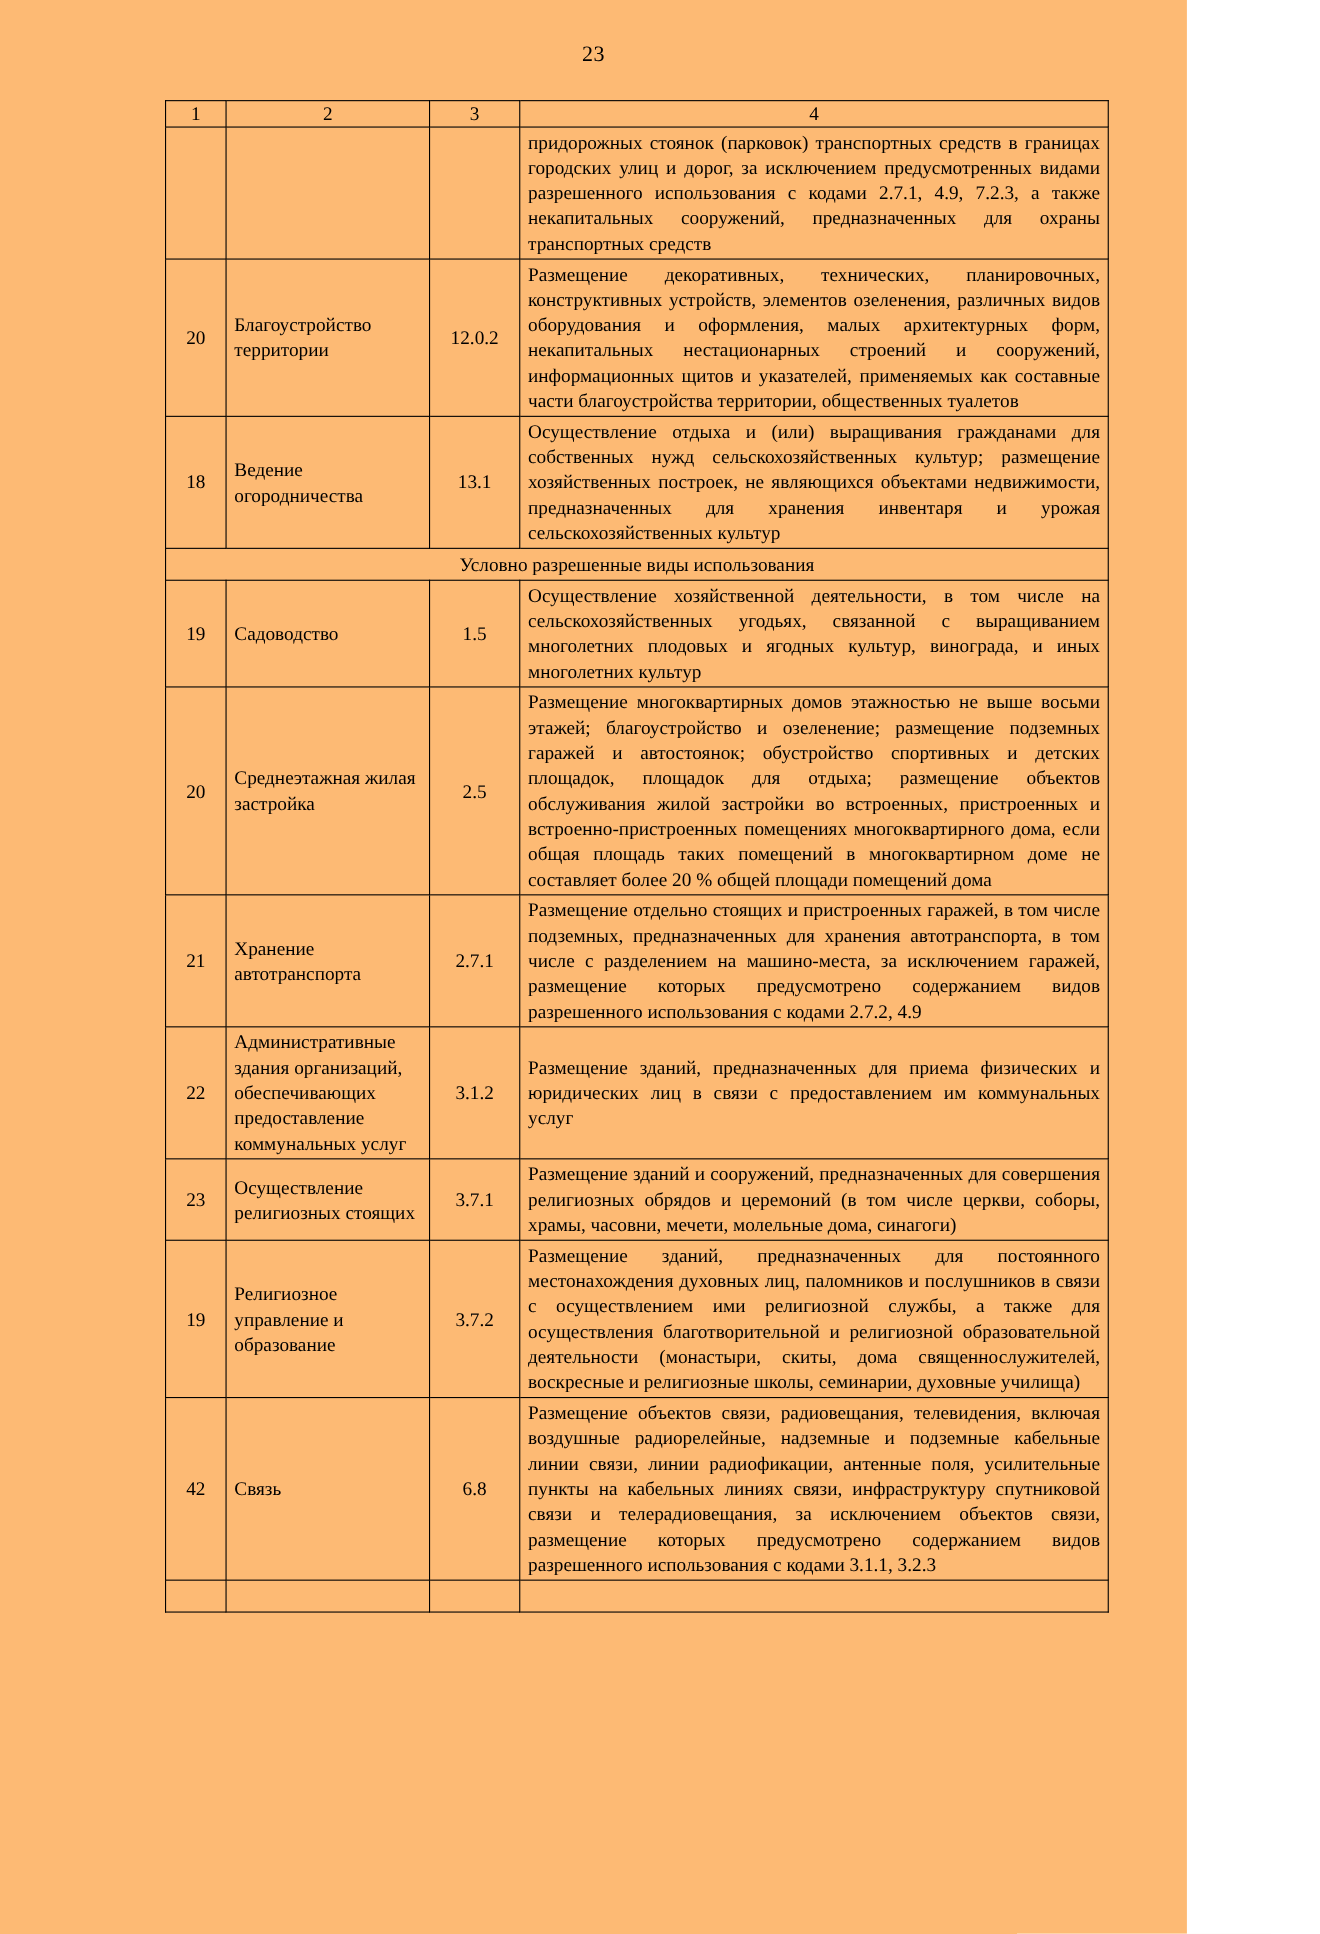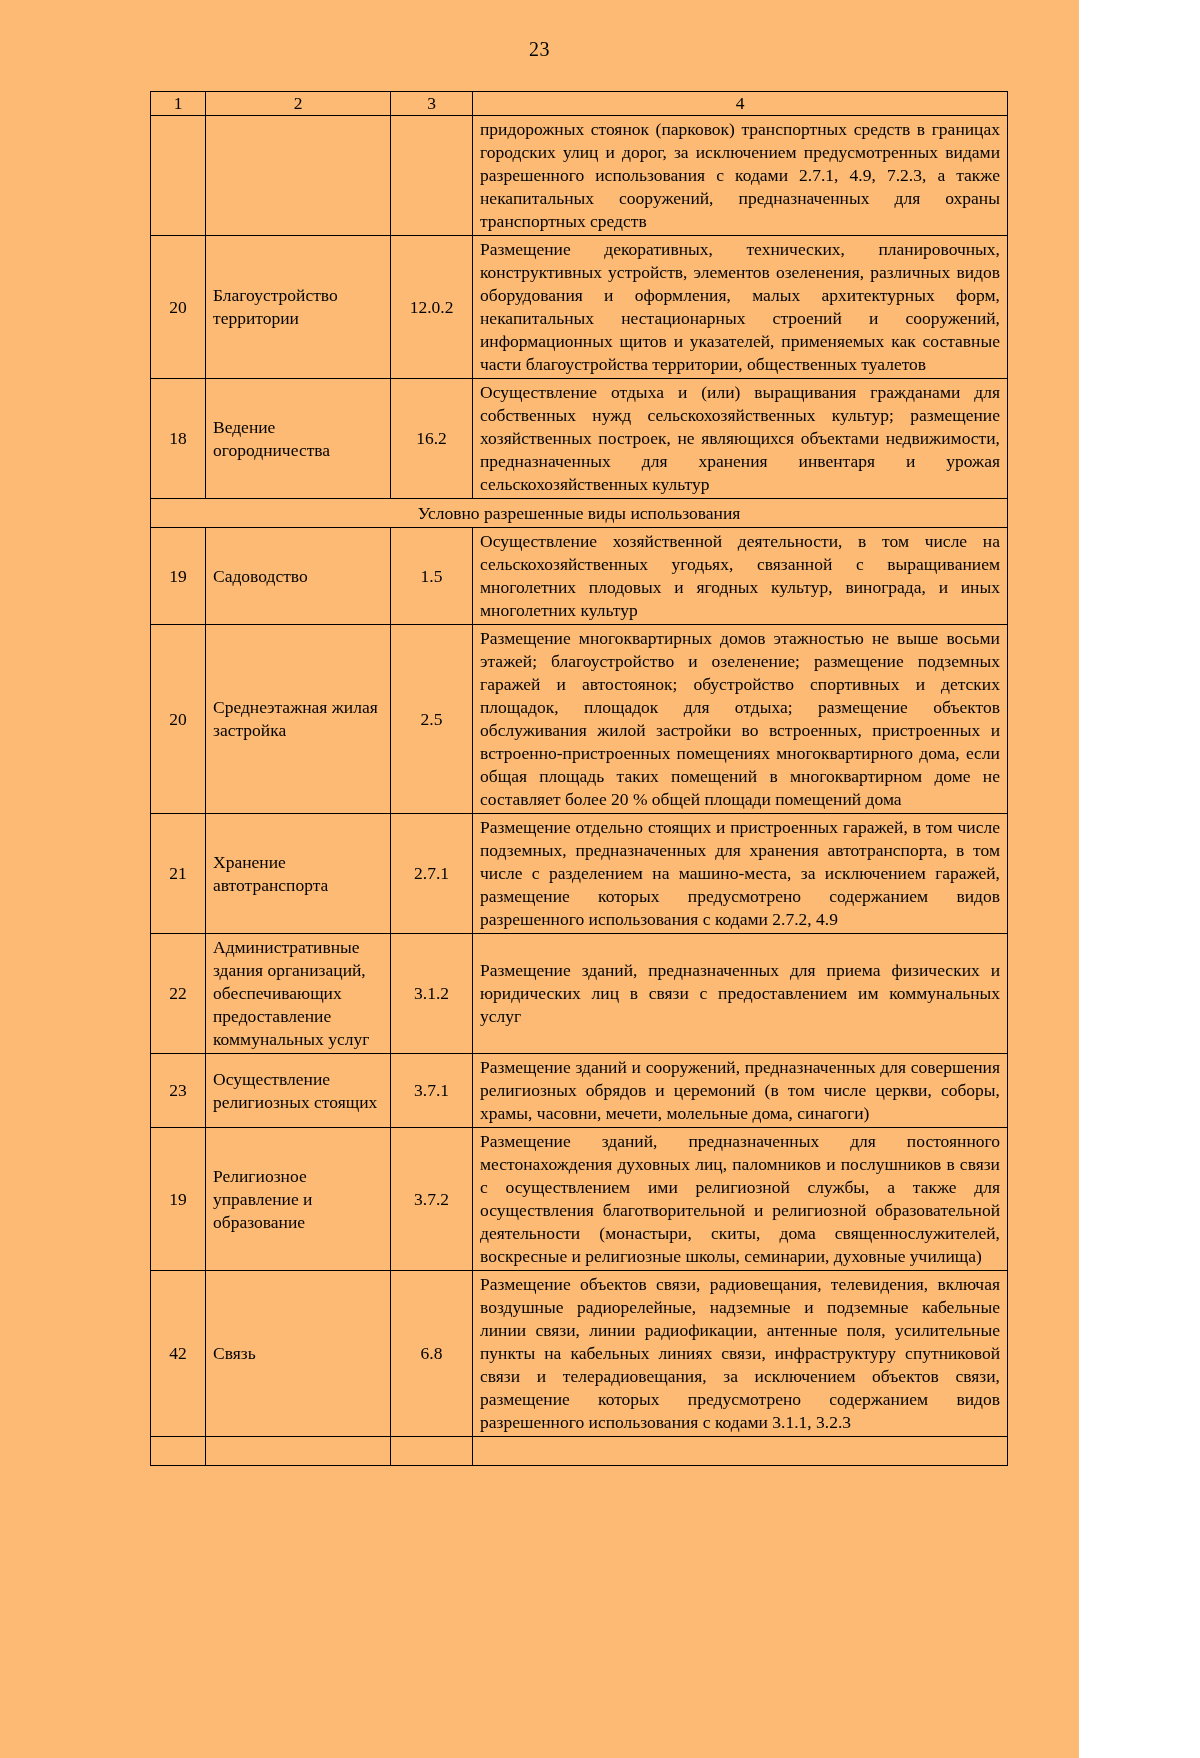--- a/index.html
+++ b/index.html
@@ -101,21 +101,21 @@
     <tr>
       <td class="c1">20</td>
       <td class="c2">Благоустройство территории</td>
       <td class="c3">12.0.2</td>
       <td class="c4">Размещение декоративных, технических, планировочных, конструктивных устройств, элементов озеленения, различных видов оборудования и оформления, малых архитектурных форм, некапитальных нестационарных строений и сооружений, информационных щитов и указателей, применяемых как составные части благоустройства территории, общественных туалетов</td>
     </tr>
 
     <tr>
       <td class="c1">18</td>
       <td class="c2">Ведение огородничества</td>
-      <td class="c3">16.2</td>
+      <td class="c3">13.1</td>
       <td class="c4">Осуществление отдыха и (или) выращивания гражданами для собственных нужд сельскохозяйственных культур; размещение хозяйственных построек, не являющихся объектами недвижимости, предназначенных для хранения инвентаря и урожая сельскохозяйственных культур</td>
     </tr>
 
     <tr>
       <td class="section" colspan="4">Условно разрешенные виды использования</td>
     </tr>
 
     <tr>
       <td class="c1">19</td>
       <td class="c2">Садоводство</td>

